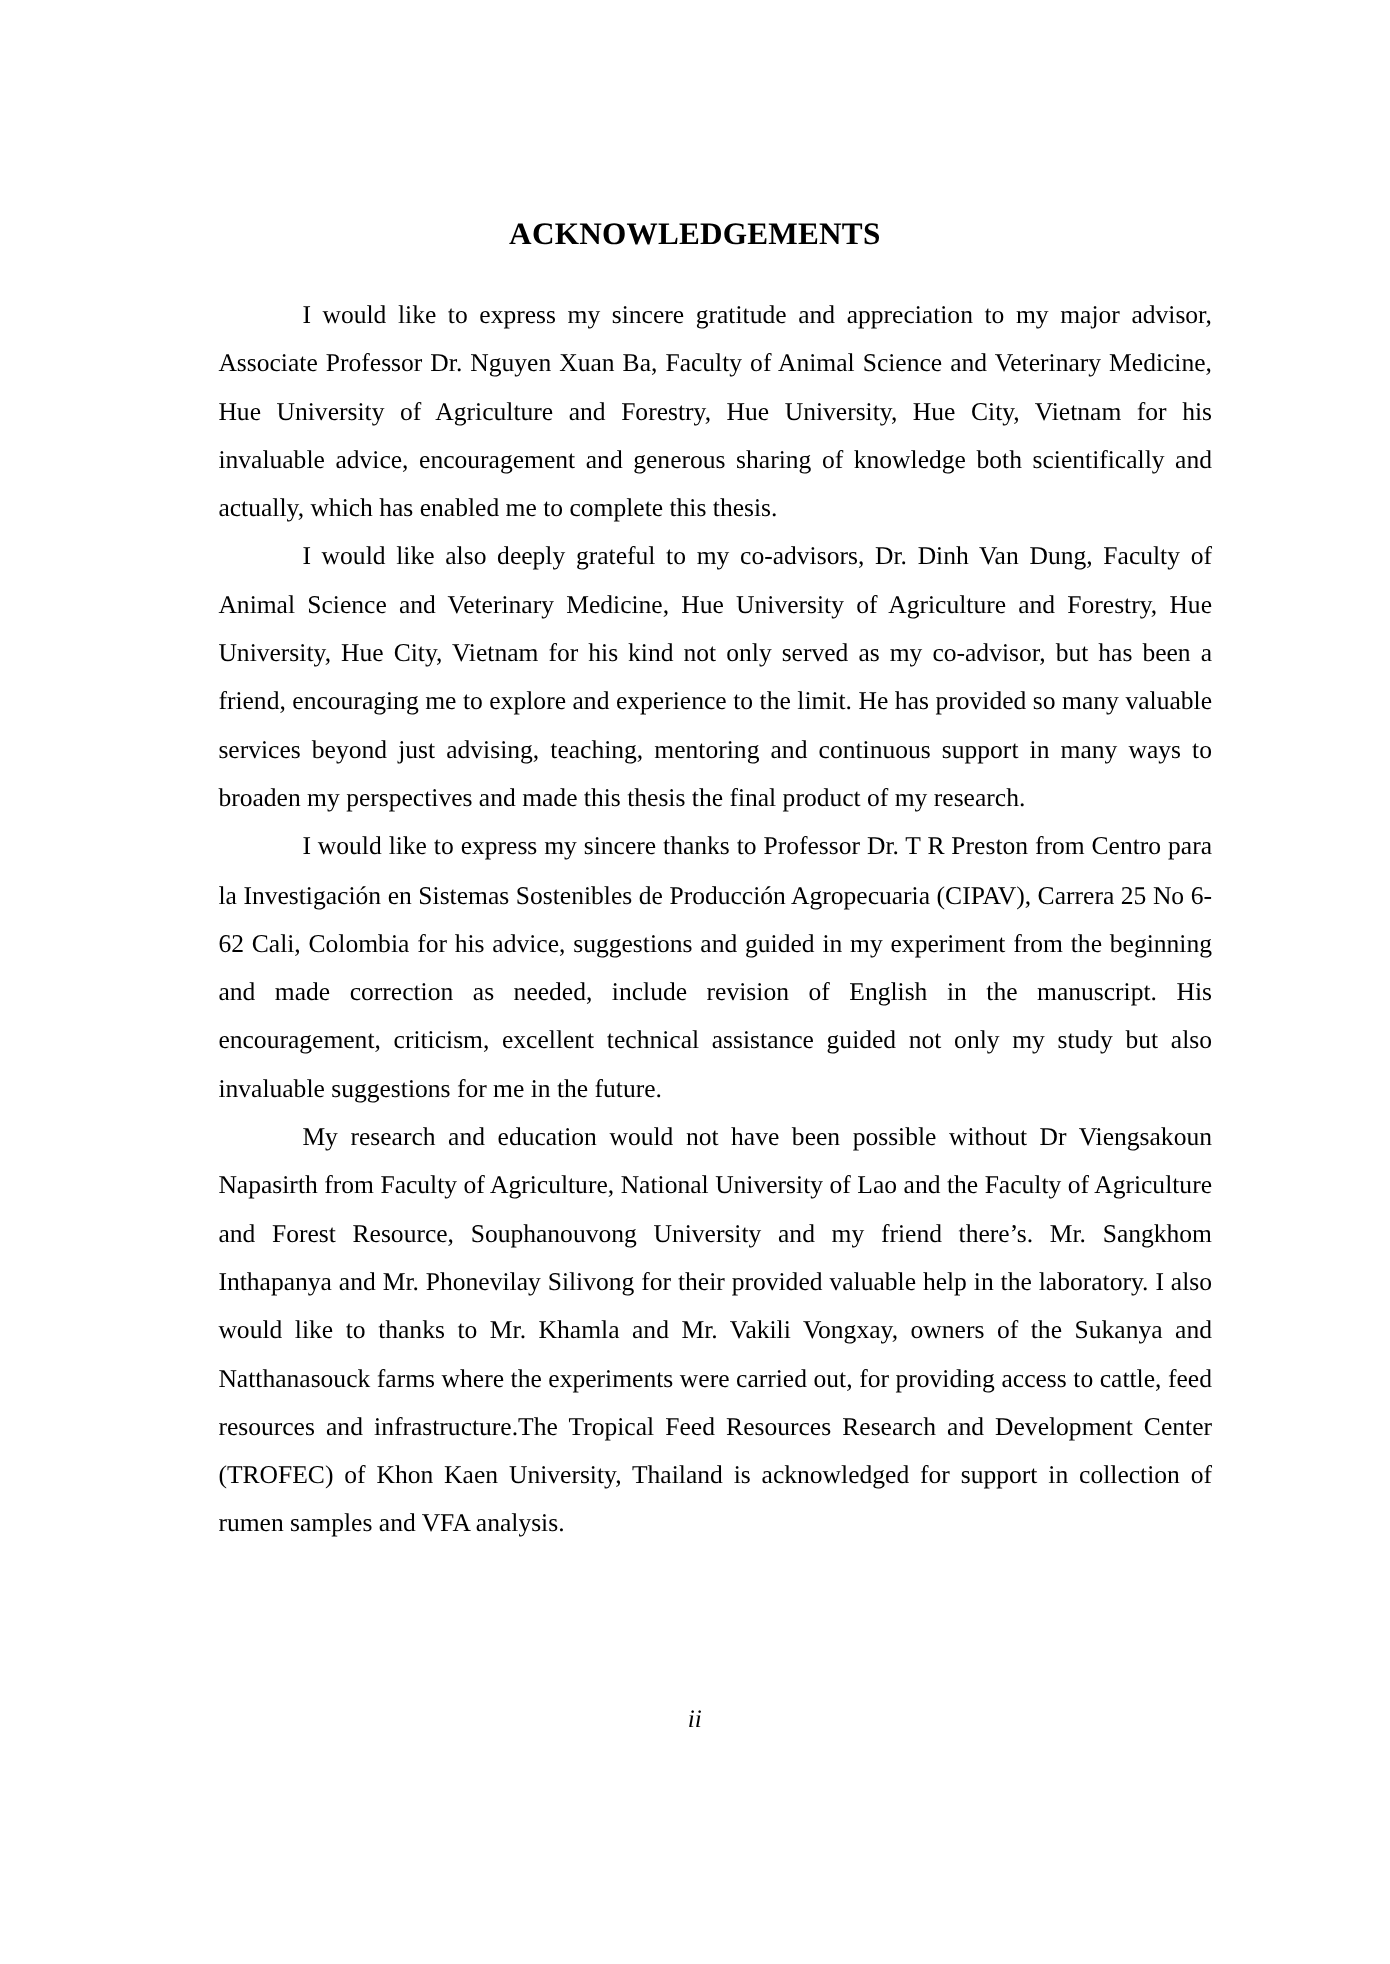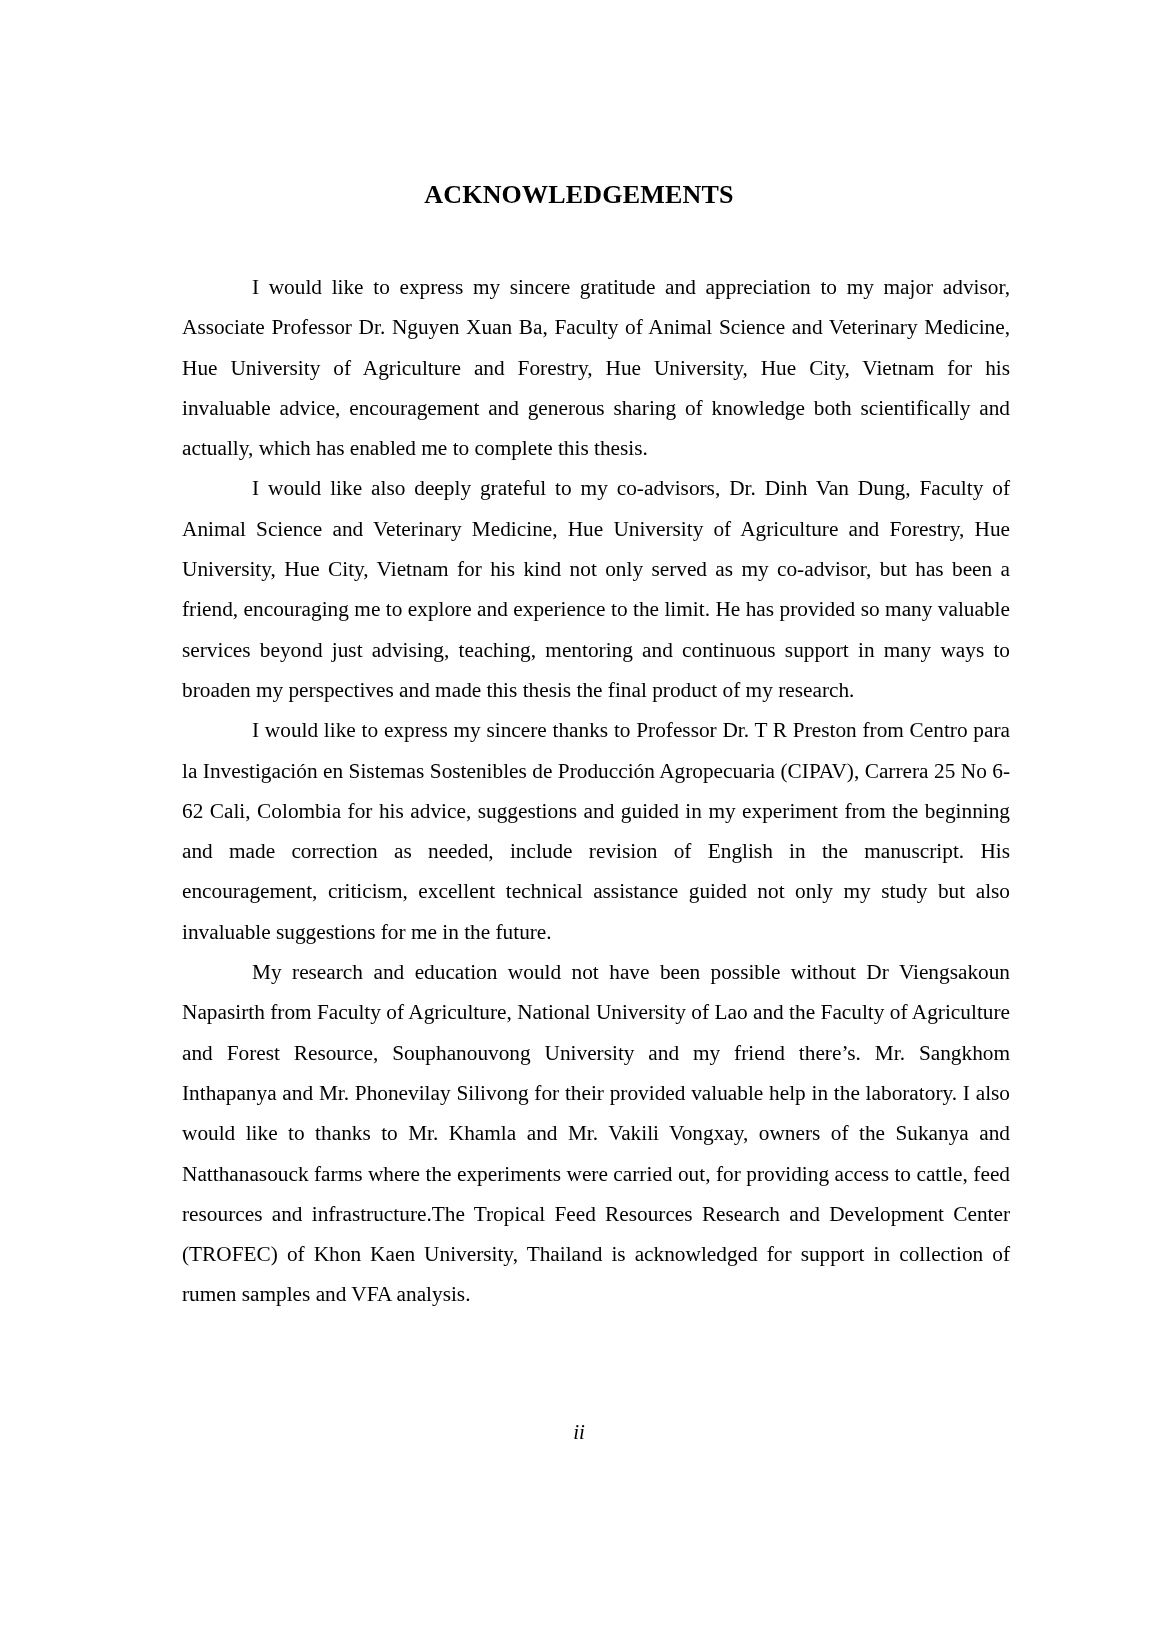--- a/index.html
+++ b/index.html
@@ -6,21 +6,21 @@
   body { width: 1158px; height: 1637px; position: relative; overflow: hidden; }
   .page {
     position: absolute; left: 0; top: 0; width: 1158px; height: 1637px; background: #ffffff;
     font-family: "Liberation Serif", "DejaVu Serif", serif; color: #000; border-radius: 15px;
   }
   .title {
     position: absolute; left: 0; width: 1158px; top: 179px; text-align: center;
     font-weight: bold; font-size: 26px; line-height: 32px; letter-spacing: 0.2px;
   }
   .body-text {
-    position: absolute; left: 182px; width: 828px; top: 242px; margin-top: 25px;
+    position: absolute; left: 182px; width: 828px; top: 242px;
   }
   .para {
     margin: 0; font-size: 21.3px; line-height: 40.3px; text-align: justify;
     text-indent: 70px;
   }
   .page-number {
     position: absolute; left: 0; width: 1158px; top: 1418px; text-align: center;
     font-size: 21px; line-height: 28px; font-style: italic;
   }
 </style>

